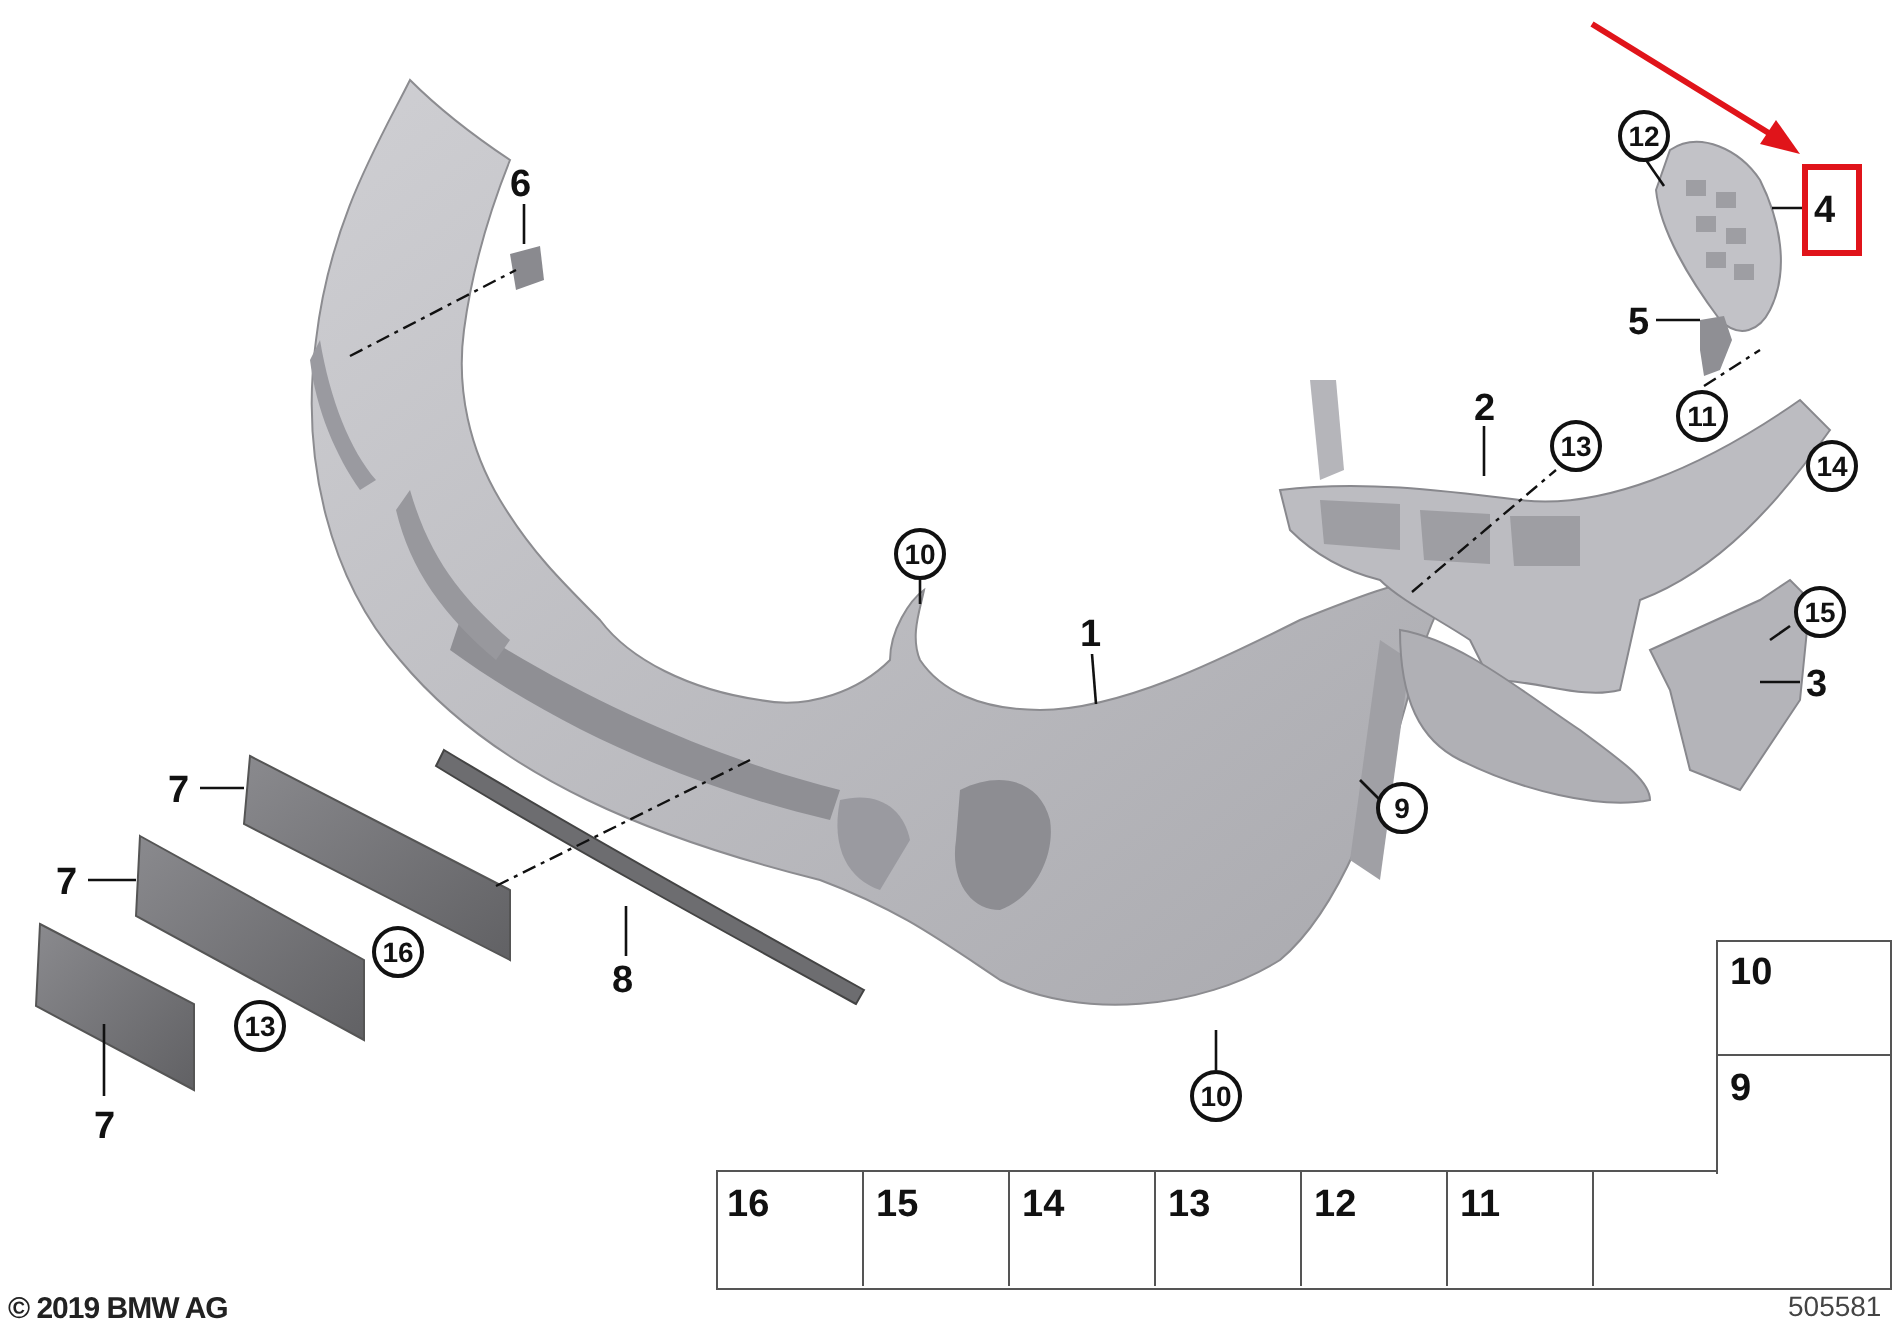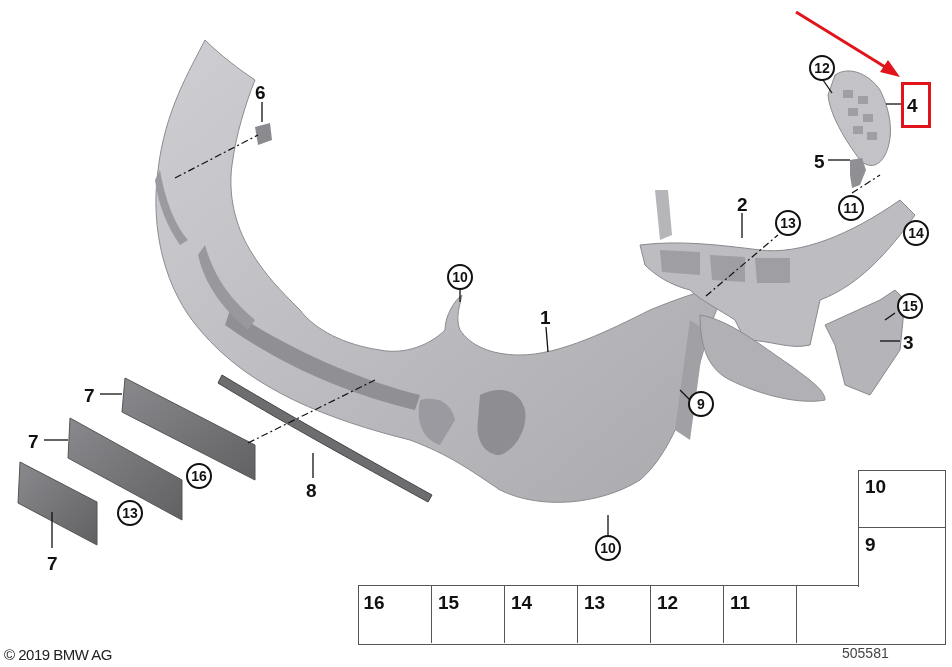--- a/index.html
+++ b/index.html
@@ -7,22 +7,22 @@
   #stage{position:absolute;left:0;top:0;width:952px;height:667px;}
   .lbl{position:absolute;font-weight:bold;font-size:19px;color:#111;line-height:1;}
   .circ{position:absolute;width:26px;height:26px;border:2px solid #111;border-radius:50%;background:#fff;
         font-weight:bold;font-size:14px;color:#111;display:flex;align-items:center;justify-content:center;box-sizing:border-box;}
   .hl{position:absolute;border:3px solid #e0141a;box-sizing:border-box;}
   .table{position:absolute;border:1.5px solid #555;box-sizing:border-box;background:#fff;}
   .cell{position:absolute;border-left:1.5px solid #555;box-sizing:border-box;}
   .cell .num{position:absolute;left:6px;top:6px;font-weight:bold;font-size:19px;color:#111;}
   .vcell{position:absolute;border-top:1.5px solid #555;box-sizing:border-box;}
   .vcell .num{position:absolute;left:6px;top:6px;font-weight:bold;font-size:19px;color:#111;}
-  .footer-left{position:absolute;left:4px;top:646px;font-size:15px;font-weight:normal;color:#222;letter-spacing:-0.5px;}
-  .footer-right{position:absolute;left:842px;top:645px;font-size:14px;color:#444;}
+  .footer-left{position:absolute;left:4px;top:646px;font-size:15px;font-weight:bold;color:#222;letter-spacing:-0.5px;}
+  .footer-right{position:absolute;left:894px;top:645px;font-size:14px;color:#444;}
 </style>
 </head>
 <body>
 
 <div id="stage">
   <svg width="952" height="667" style="position:absolute;left:0;top:0">
     <defs>
       <linearGradient id="gBody" x1="0" y1="0" x2="1" y2="1">
         <stop offset="0" stop-color="#cfcfd3"></stop>
         <stop offset="1" stop-color="#a9a9ae"></stop>

